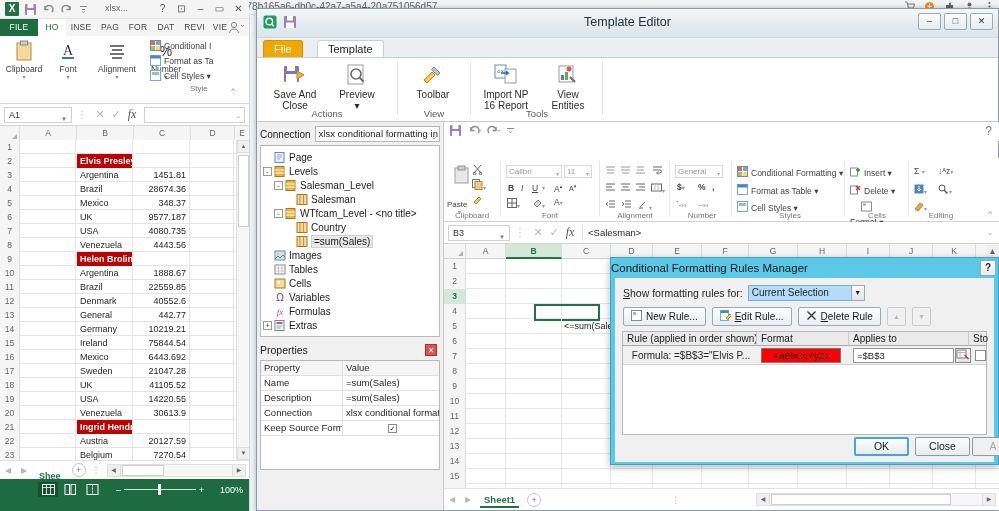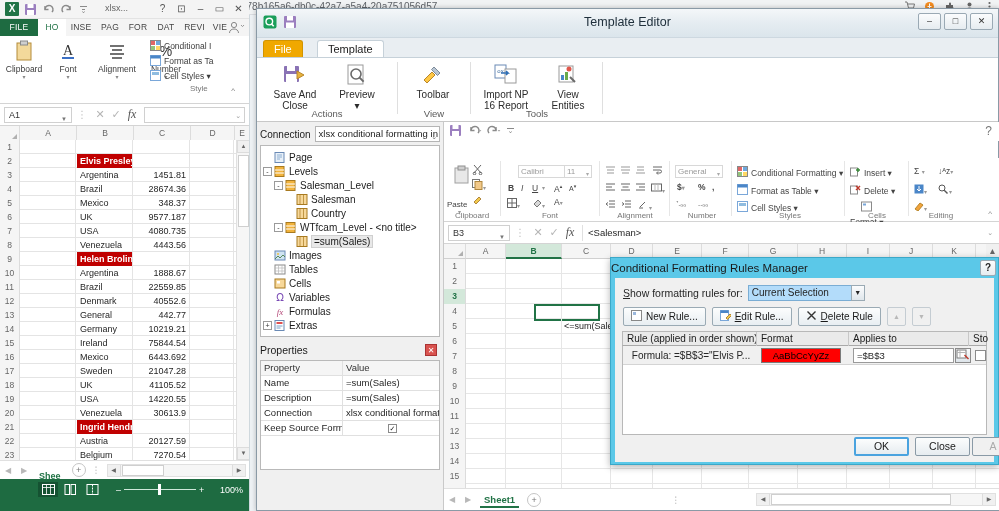--- a/index.html
+++ b/index.html
@@ -917,36 +917,36 @@
             <span class="tspace"></span>
             <span class="tspace"></span>
             <span class="tico"><svg width="12" height="11" viewBox="0 0 12 11">
                 <rect x="1" y="0.5" width="10" height="10" fill="#f7d89a" stroke="#a87a20"></rect>
                 <path d="M4 0.5v10M7.5 0.5v10" stroke="#a87a20" stroke-width="0.7"></path>
               </svg></span>
             <span class="">Salesman</span>
           </div>
           <div class="tnode">
             <span class="tspace"></span>
-            <span class="tspace"></span>
-            <span class="tspace"></span>
-            <span class="tico"><svg width="12" height="11" viewBox="0 0 12 11">
-                <rect x="1" y="0.5" width="10" height="10" fill="#f7d89a" stroke="#a87a20"></rect>
-                <path d="M4 0.5v10M7.5 0.5v10" stroke="#a87a20" stroke-width="0.7"></path>
-              </svg></span>
-            <span class="">Country</span>
-          </div>
-          <div class="tnode">
-            <span class="tspace"></span>
             <span class="texp">-</span>
             <span class="tico"><svg width="12" height="11" viewBox="0 0 12 11">
                 <rect x="1" y="0.5" width="9" height="10" fill="#f2b33c" stroke="#a87a20"></rect>
                 <path d="M1 4h9M1 7h9" stroke="#fff"></path>
               </svg></span>
             <span class="">WTfcam_Level - &lt;no title&gt;</span>
+          </div>
+          <div class="tnode">
+            <span class="tspace"></span>
+            <span class="tspace"></span>
+            <span class="tspace"></span>
+            <span class="tico"><svg width="12" height="11" viewBox="0 0 12 11">
+                <rect x="1" y="0.5" width="10" height="10" fill="#f7d89a" stroke="#a87a20"></rect>
+                <path d="M4 0.5v10M7.5 0.5v10" stroke="#a87a20" stroke-width="0.7"></path>
+              </svg></span>
+            <span class="">Country</span>
           </div>
           <div class="tnode">
             <span class="tspace"></span>
             <span class="tspace"></span>
             <span class="tspace"></span>
             <span class="tico"><svg width="12" height="11" viewBox="0 0 12 11">
                 <rect x="1" y="0.5" width="10" height="10" fill="#f7d89a" stroke="#a87a20"></rect>
                 <path d="M4 0.5v10M7.5 0.5v10" stroke="#a87a20" stroke-width="0.7"></path>
               </svg></span>
             <span class="tsel">=sum(Sales)</span>
@@ -1073,21 +1073,21 @@
           <div style="position:absolute;left:28px;top:21px;"><svg width="11" height="11" viewBox="0 0 11 11">
                 <rect x="0.5" y="0.5" width="7" height="8" fill="#fff" stroke="#777"></rect>
                 <rect x="3" y="2.5" width="7" height="8" fill="#f2c98a" stroke="#b0873e"></rect>
               </svg><span style="font-size:6px;color:#999;">▾</span></div>
           <div style="position:absolute;left:28px;top:36px;"><svg width="11" height="11" viewBox="0 0 11 11">
                 <path d="M2 8l5-5 2 2-5 5z" fill="#f2c94c" stroke="#b0873e"></path>
               </svg></div>
           <div class="xg-sep" style="left:56px;"></div>
           <div class="xg-label" style="left:0;width:56px;">Clipboard</div>
 
-          <div class="fauxbox" style="position:absolute;left:74px;top:7px;width:56px;height:13px;">
+          <div class="fauxbox" style="position:absolute;left:62px;top:7px;width:56px;height:13px;">
             <span>Calibri</span><span class="dd">▾</span>
           </div>
           <div class="fauxbox" style="position:absolute;left:120px;top:7px;width:28px;height:13px;">
             <span>11</span><span class="dd">▾</span>
           </div>
           <div class="ctl" style="left:64px;top:25px;font-weight:bold;">B</div>
           <div class="ctl" style="left:77px;top:25px;font-style:italic;">I</div>
           <div class="ctl" style="left:88px;top:25px;text-decoration:underline;">U</div>
           <div class="ctl" style="left:98px;top:26px;font-size:6px;color:#999;">▾</div>
           <div class="ctl" style="left:110px;top:25px;">A<sup style="font-size:5px">▴</sup></div>

